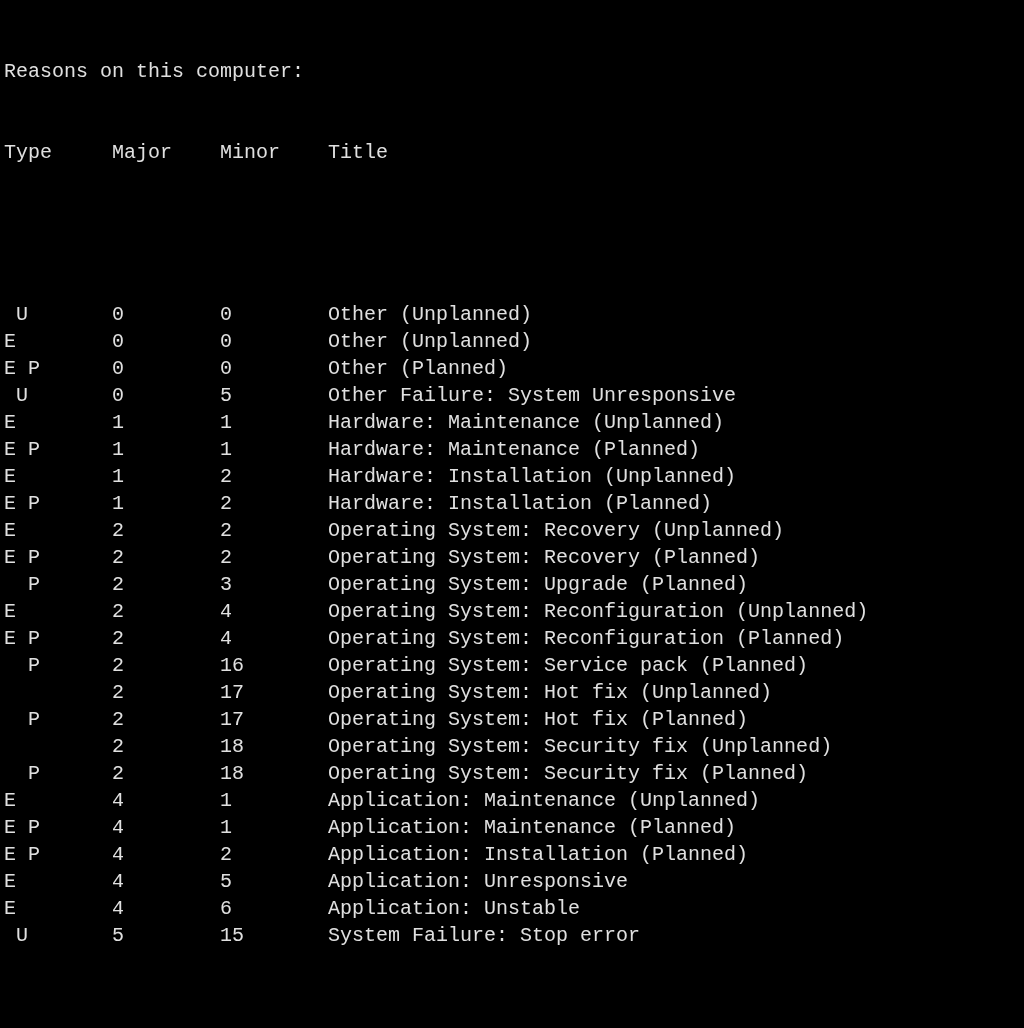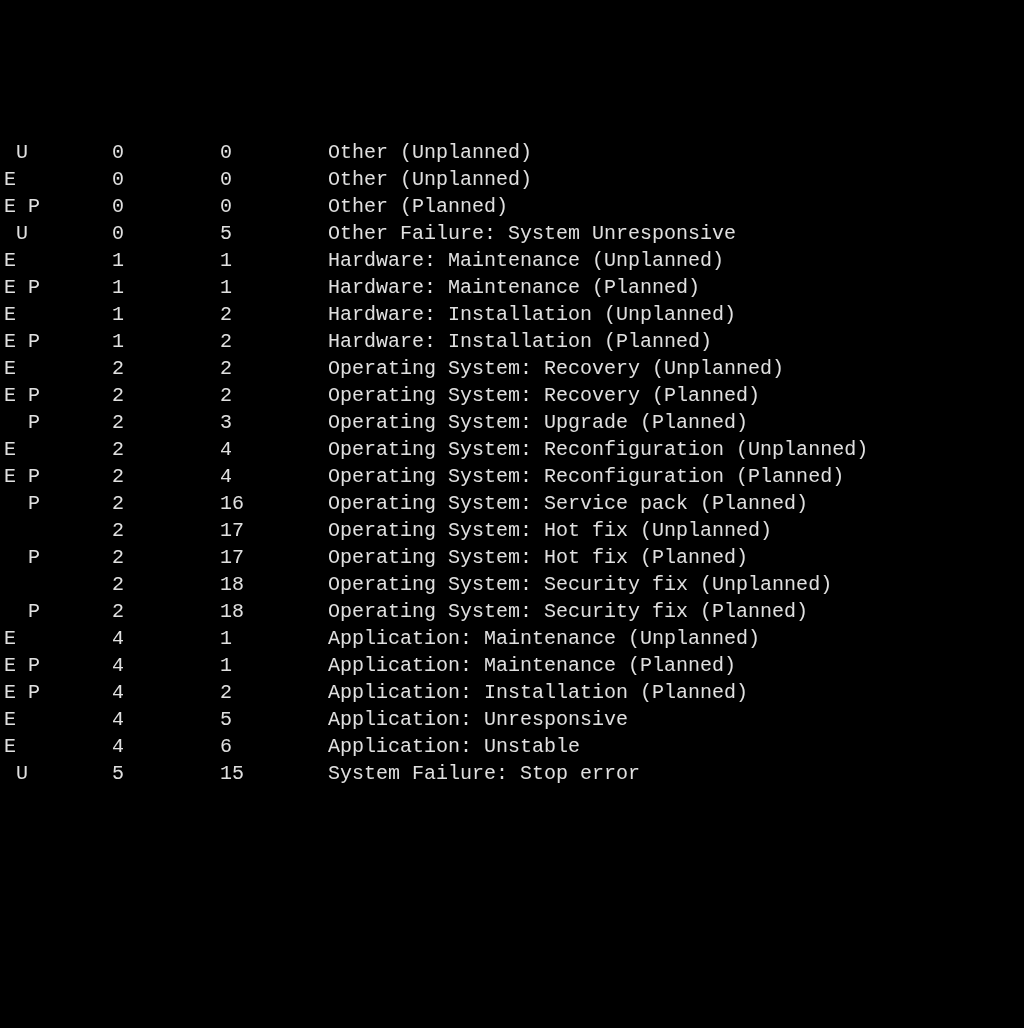--- a/index.html
+++ b/index.html
@@ -21,15 +21,17 @@
     .row { display: block; }
     .col-type  { display: inline-block; width: 9ch; }
     .col-major { display: inline-block; width: 9ch; }
     .col-minor { display: inline-block; width: 9ch; }
     .col-title { display: inline; }
   </style>
 </head>
 <body>
 
 <div class="term">
+  <div class="row">Reasons on this computer:</div>
+  <div class="row"><span class="col-type">Type</span><span class="col-major">Major</span><span class="col-minor">Minor</span><span class="col-title">Title</span></div>
   <div class="row">&nbsp;</div>
   <div id="rows"><div class="row"><span class="col-type"> U</span><span class="col-major">0</span><span class="col-minor">0</span><span class="col-title">Other (Unplanned)</span></div><div class="row"><span class="col-type">E</span><span class="col-major">0</span><span class="col-minor">0</span><span class="col-title">Other (Unplanned)</span></div><div class="row"><span class="col-type">E P</span><span class="col-major">0</span><span class="col-minor">0</span><span class="col-title">Other (Planned)</span></div><div class="row"><span class="col-type"> U</span><span class="col-major">0</span><span class="col-minor">5</span><span class="col-title">Other Failure: System Unresponsive</span></div><div class="row"><span class="col-type">E</span><span class="col-major">1</span><span class="col-minor">1</span><span class="col-title">Hardware: Maintenance (Unplanned)</span></div><div class="row"><span class="col-type">E P</span><span class="col-major">1</span><span class="col-minor">1</span><span class="col-title">Hardware: Maintenance (Planned)</span></div><div class="row"><span class="col-type">E</span><span class="col-major">1</span><span class="col-minor">2</span><span class="col-title">Hardware: Installation (Unplanned)</span></div><div class="row"><span class="col-type">E P</span><span class="col-major">1</span><span class="col-minor">2</span><span class="col-title">Hardware: Installation (Planned)</span></div><div class="row"><span class="col-type">E</span><span class="col-major">2</span><span class="col-minor">2</span><span class="col-title">Operating System: Recovery (Unplanned)</span></div><div class="row"><span class="col-type">E P</span><span class="col-major">2</span><span class="col-minor">2</span><span class="col-title">Operating System: Recovery (Planned)</span></div><div class="row"><span class="col-type">  P</span><span class="col-major">2</span><span class="col-minor">3</span><span class="col-title">Operating System: Upgrade (Planned)</span></div><div class="row"><span class="col-type">E</span><span class="col-major">2</span><span class="col-minor">4</span><span class="col-title">Operating System: Reconfiguration (Unplanned)</span></div><div class="row"><span class="col-type">E P</span><span class="col-major">2</span><span class="col-minor">4</span><span class="col-title">Operating System: Reconfiguration (Planned)</span></div><div class="row"><span class="col-type">  P</span><span class="col-major">2</span><span class="col-minor">16</span><span class="col-title">Operating System: Service pack (Planned)</span></div><div class="row"><span class="col-type"></span><span class="col-major">2</span><span class="col-minor">17</span><span class="col-title">Operating System: Hot fix (Unplanned)</span></div><div class="row"><span class="col-type">  P</span><span class="col-major">2</span><span class="col-minor">17</span><span class="col-title">Operating System: Hot fix (Planned)</span></div><div class="row"><span class="col-type"></span><span class="col-major">2</span><span class="col-minor">18</span><span class="col-title">Operating System: Security fix (Unplanned)</span></div><div class="row"><span class="col-type">  P</span><span class="col-major">2</span><span class="col-minor">18</span><span class="col-title">Operating System: Security fix (Planned)</span></div><div class="row"><span class="col-type">E</span><span class="col-major">4</span><span class="col-minor">1</span><span class="col-title">Application: Maintenance (Unplanned)</span></div><div class="row"><span class="col-type">E P</span><span class="col-major">4</span><span class="col-minor">1</span><span class="col-title">Application: Maintenance (Planned)</span></div><div class="row"><span class="col-type">E P</span><span class="col-major">4</span><span class="col-minor">2</span><span class="col-title">Application: Installation (Planned)</span></div><div class="row"><span class="col-type">E</span><span class="col-major">4</span><span class="col-minor">5</span><span class="col-title">Application: Unresponsive</span></div><div class="row"><span class="col-type">E</span><span class="col-major">4</span><span class="col-minor">6</span><span class="col-title">Application: Unstable</span></div><div class="row"><span class="col-type"> U</span><span class="col-major">5</span><span class="col-minor">15</span><span class="col-title">System Failure: Stop error</span></div></div>
 </div>
 
 </body></html>

